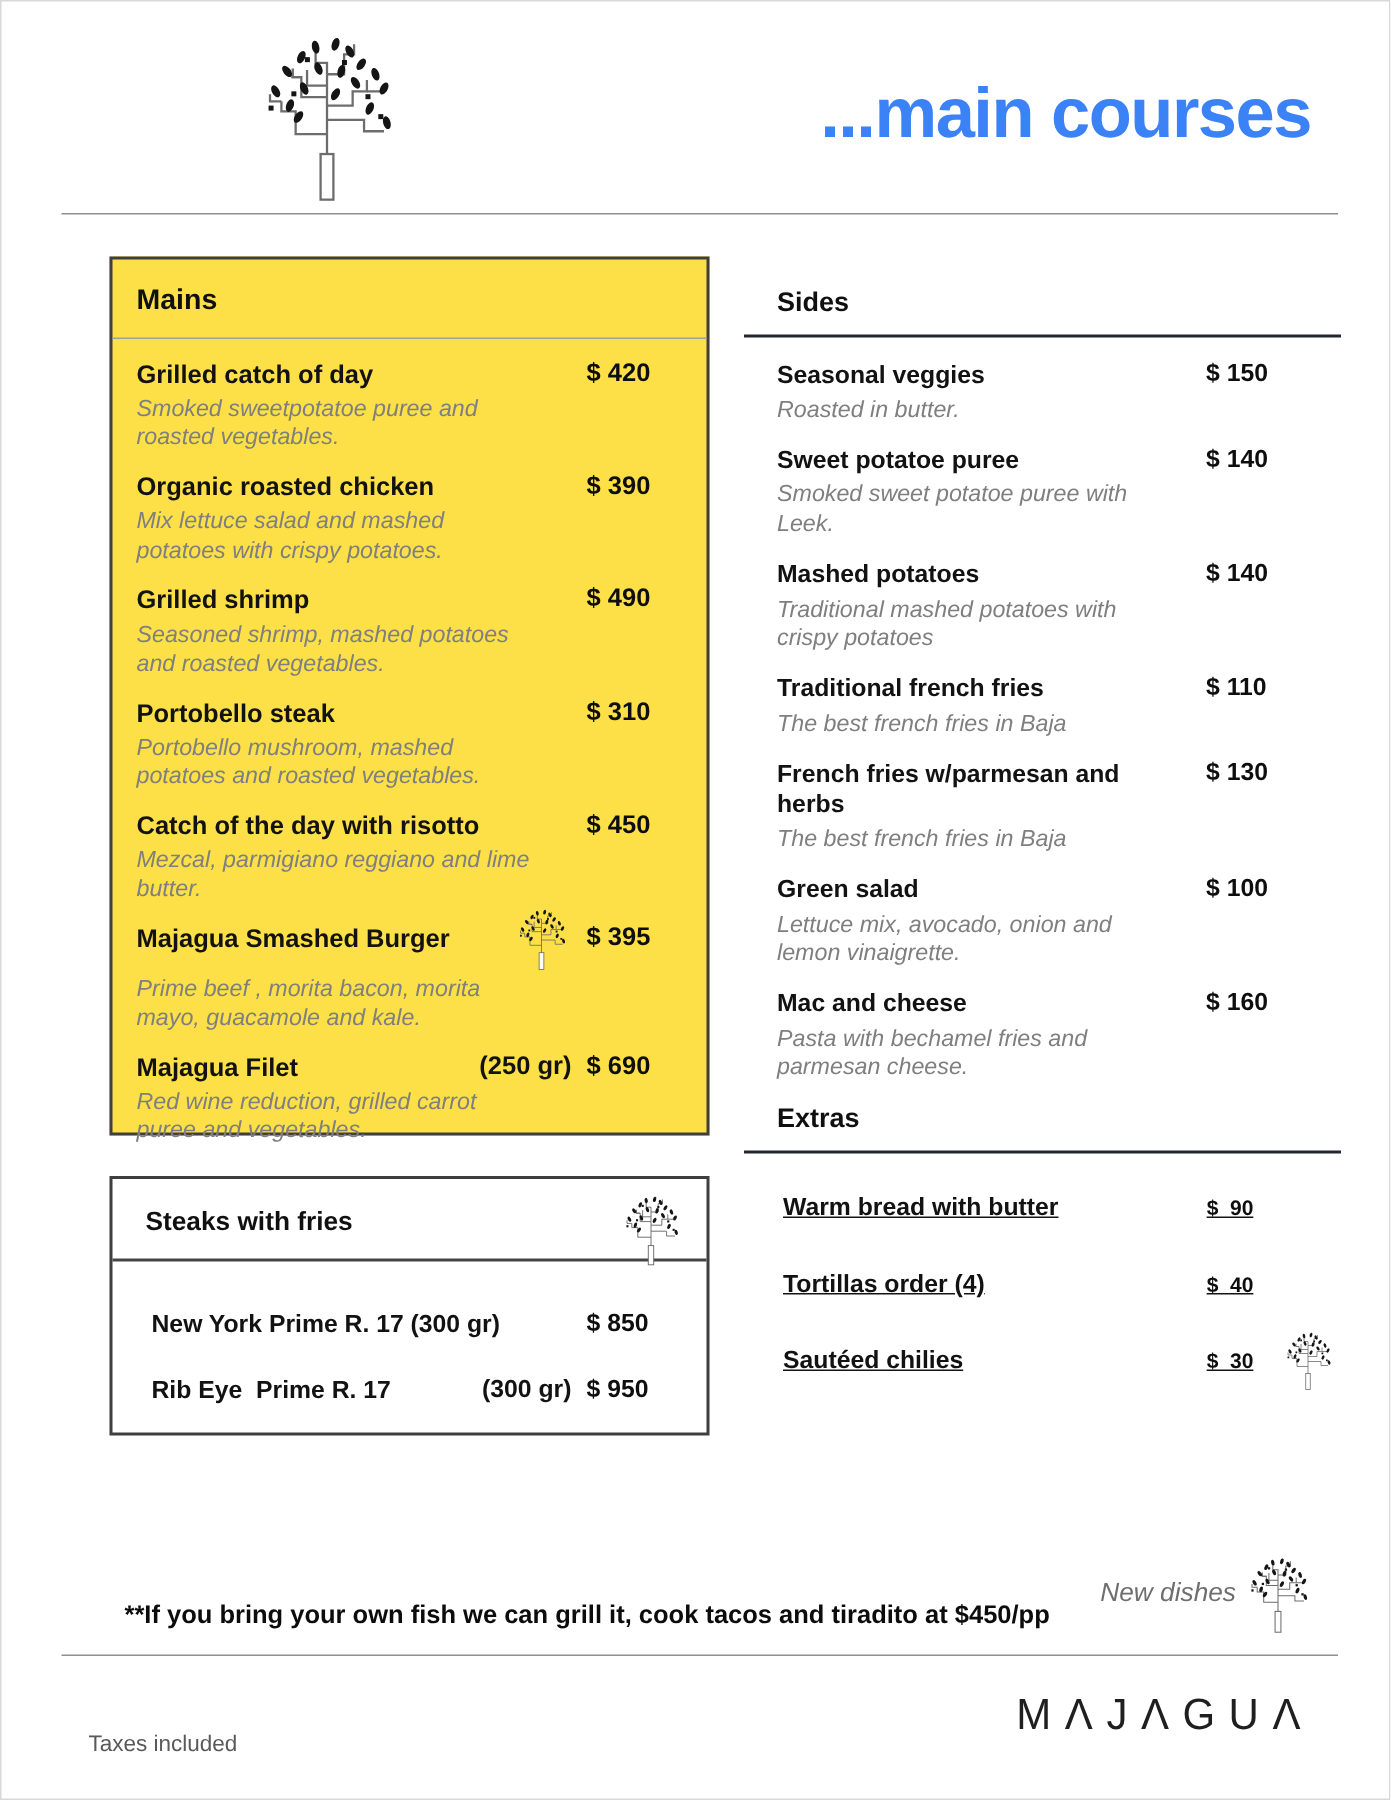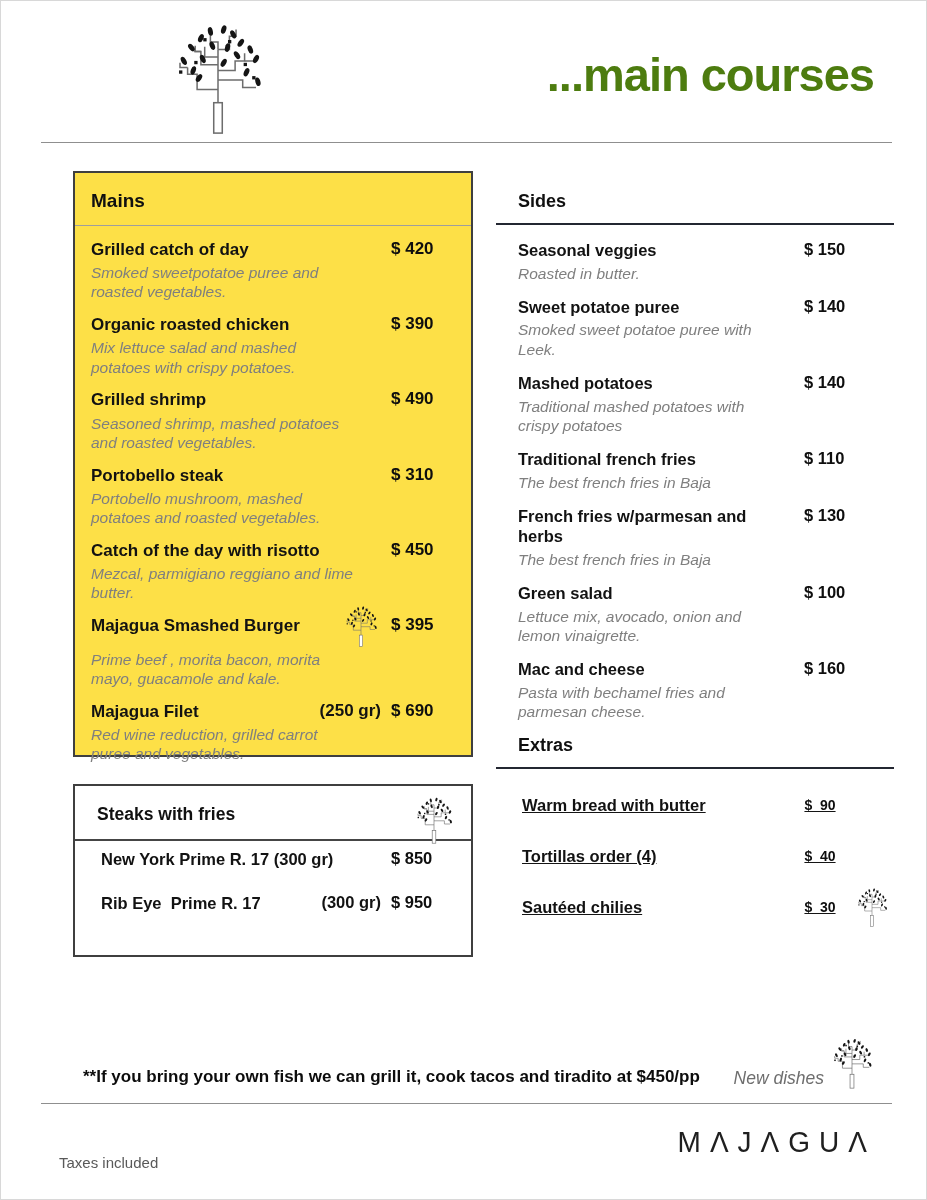--- a/index.html
+++ b/index.html
@@ -4,21 +4,21 @@
 <style>
   * { margin:0; padding:0; box-sizing:border-box; }
   html,body { background:#fff; }
   body { font-family:"Liberation Sans", sans-serif; color:#141414; }
   .page { position:relative; width:927px; height:1200px; background:#ffffff;
           border:1px solid #d8d8d8; overflow:hidden; }
 
   
   .logo { position:absolute; left:166px; top:20px; width:102px; height:114px; }
   .page-title { position:absolute; right:52px; top:46px; font-size:47px; font-weight:800;
-                letter-spacing:-1px; color:#4d7c0f; }
+                letter-spacing:-1px; color:#3b82f6; }
   .rule { position:absolute; left:40px; width:851px; height:1px; background:#8f8f8f; }
   .rule-top { top:141px; }
   .rule-bottom { top:1102px; }
 
   
   .row { display:flex; align-items:flex-start; }
   .left { flex:1; display:flex; justify-content:space-between; align-items:flex-start; padding-right:10px; }
   .iname { font-weight:700; font-size:17px; color:#121212; white-space:pre-wrap; line-height:1.25; }
   .isize { font-weight:700; font-size:17px; color:#121212; white-space:pre; }
   .iprice { font-weight:700; font-size:17px; color:#0e0e0e; white-space:pre; }
@@ -36,21 +36,21 @@
   .inline-tree { width:40px; height:42px; margin-top:-10px; }
 
   
   .steaks-box { position:absolute; left:72px; top:783px; width:400px; height:173px;
                 border:2px solid #3f3f3f; background:#fff; }
   .steaks-head { display:flex; justify-content:space-between; align-items:flex-start;
                  padding:12px 16px 0 22px; height:53px; }
   .steaks-head .box-title { margin:6px 17px 0 0; font-size:17.5px; }
   .steaks-head .inline-tree { width:42px; height:48px; margin-top:-2px; }
   .steaks-divider { height:2px; background:#454545; }
-  .steaks-items { padding:8px 16px 0 26px; }
+  .steaks-items { padding:32px 16px 0 26px; }
   .steaks-items .row { margin-bottom:23px; }
   .steaks-items .iname, .steaks-items .isize, .steaks-items .iprice { font-size:16.5px; }
   .steaks-items .iprice { width:64px; text-align:left; }
 
   
   .right-col { position:absolute; left:495px; top:190px; width:398px; }
   .col-title { font-size:18px; font-weight:700; color:#101010; margin:0 0 11px 22px; }
   .col-underline { height:2px; background:#232731; }
   .sides-items { padding:15px 0 0 22px; }
   .sides-items .item { margin-bottom:14px; }
@@ -58,21 +58,21 @@
   .sides-items .iprice { width:90px; text-align:left; font-size:16.5px; }
   .extras-title { }
   .extras-items { padding:16px 0 0 26px; }
   .extras-items .row { margin-bottom:11px; align-items:center;text-decoration:underline; }
   .extras-items .iname { font-size:16.5px; }
   .extras-items .iprice { width:60px; text-align:center; font-size:14px; }
   .extras-items .icon-slot { width:44px; height:40px; }
   .extras-items .inline-tree { width:40px; height:44px; margin-top:2px; }
 
   
-  .new-dishes { position:absolute; right:52px; top:1036px; display:flex; align-items:flex-end; gap:6px; }
+  .new-dishes { position:absolute; right:52px; top:1036px; display:flex; align-items:flex-start; gap:6px; }
   .new-dishes-label { font-style:italic; font-size:17.5px; color:#6e6e6e; margin-top:14px; }
   .new-dishes .inline-tree { width:44px; height:52px; margin:0; }
   .fish-note { position:absolute; left:82px; top:1066px; font-size:17px; font-weight:700; color:#0c0c0c; }
   .taxes { position:absolute; left:58px; top:1153px; font-size:15px; color:#595959; }
   .brand { position:absolute; right:50px; top:1126px; font-size:28px; color:#1f1f1f;
            letter-spacing:9px; font-weight:400; transform:scaleY(1.04); }
 </style>
 </head>
 <body>
 

